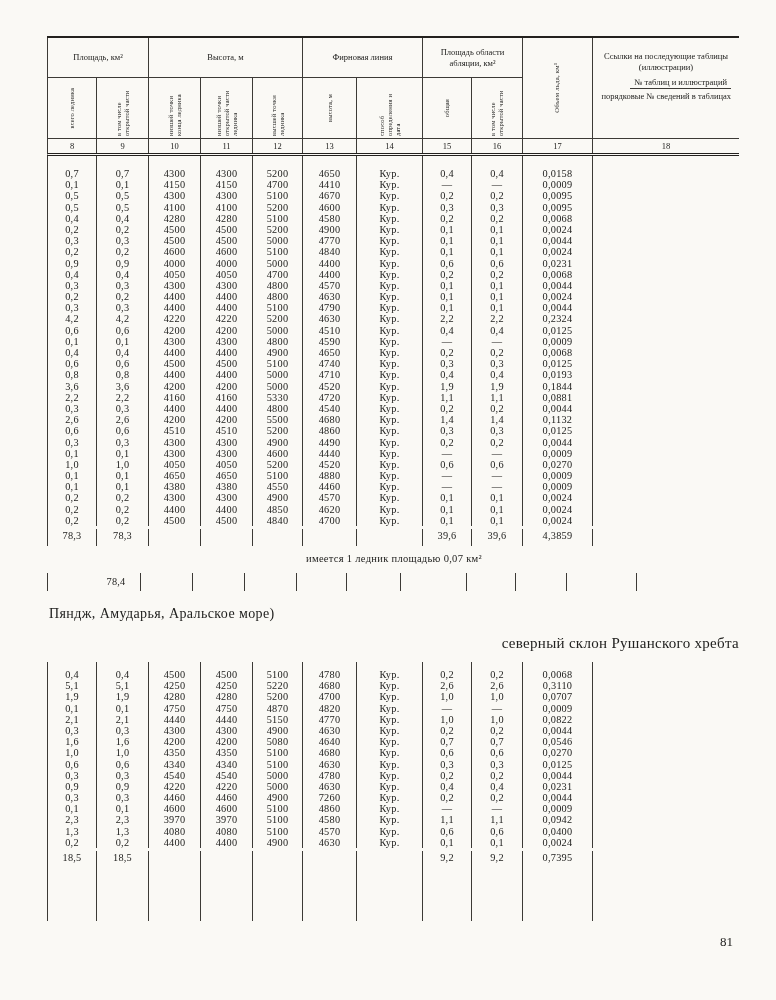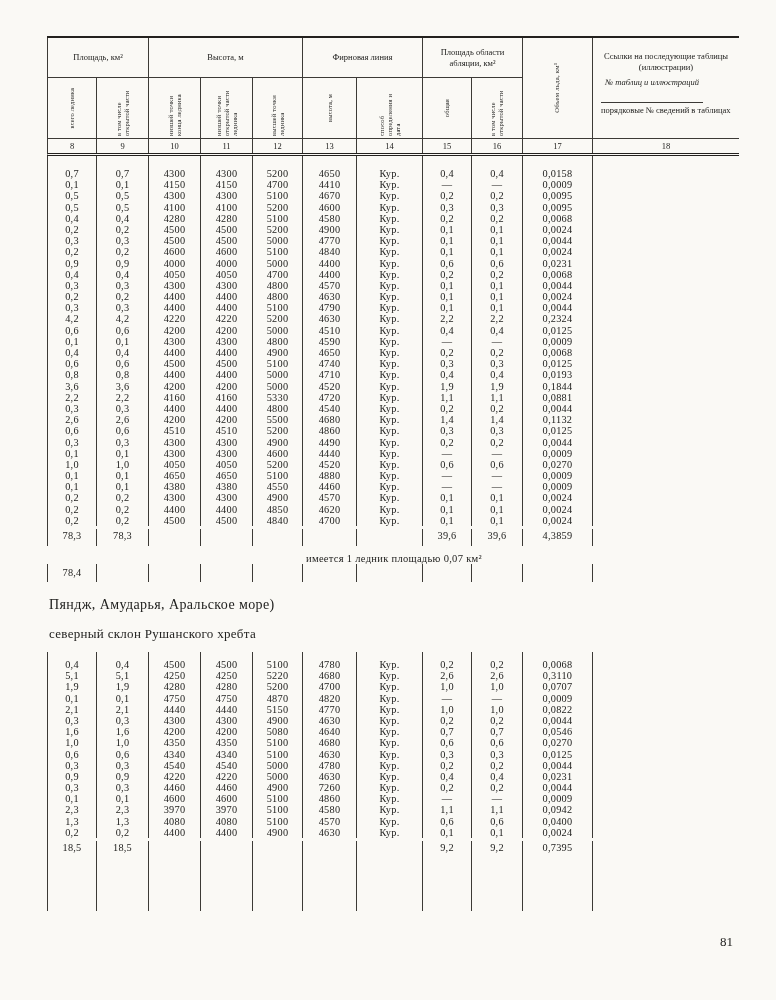--- a/index.html
+++ b/index.html
@@ -37,26 +37,26 @@
   }
   .rot-cell:last-child{border-right:none;}
   .rot-text{
     writing-mode:vertical-rl;transform:rotate(180deg);
     font-size:6.4px;line-height:1.25;text-align:left;
     max-height:56px;letter-spacing:.2px;
   }
   .hblock.full .rot-cell{height:100%;}
   .hblock.full .rot-text{max-height:96px;font-size:6.8px;}
   .refs{
-    justify-content:flex-start;align-items:flex-start;
+    justify-content:flex-start;align-items:flex-end;
     font-size:8.5px;text-align:center;line-height:1.25;
     padding:13px 8px 0 8px;
   }
   .refs .r1{margin-bottom:5px;}
-  .refs .r2{border-bottom:1px solid var(--line);padding-bottom:14px;margin-bottom:2px;display:inline-block;padding-left:4px;padding-right:4px;font-style:italic;}
+  .refs .r2{border-bottom:1px solid var(--line);padding-bottom:0;margin-bottom:2px;display:inline-block;padding-left:4px;padding-right:4px;}
   .num-row{
     display:grid;height:18px;
     grid-template-columns:49px 52px 52px 52px 50px 54px 66px 49px 51px 70px 146px;
     border-left:1px solid var(--line);
     border-top:1px solid var(--line);
     border-bottom:3px double var(--heavy);
     font-size:8.5px;
   }
   .num-row div{border-right:1px solid var(--line);display:flex;align-items:center;justify-content:center;}
   .num-row div:last-child{border-right:none;}
@@ -70,24 +70,24 @@
   }
   .trow.total{height:14px;line-height:14px;margin-top:3px;}
   .trow.spacer{line-height:0;}
   .tcell{
     border-right:1px solid var(--line);
     text-align:center;font-size:10.3px;letter-spacing:.25px;
     overflow:visible;white-space:nowrap;
   }
   .tcell:last-child{border-right:none;}
   .note-line{font-size:10.5px;margin:7px 0 0 2px;letter-spacing:.3px;text-align:center;}
-  .grand-row{}
+  .grand-row{margin-top:9px;padding-left:44px;}
   .grand-row .trow{height:18px;line-height:18px;}
   .basin-heading{font-weight:normal;font-size:14px;margin:15px 0 0 2px;letter-spacing:.4px;}
-  .slope-heading{font-size:13px;margin:13px 0 0 2px;letter-spacing:.3px;}
+  .slope-heading{font-size:15px;margin:13px 0 0 2px;letter-spacing:.3px;text-align:right;}
   .sec2{margin-top:10px;}
   .pageno{position:absolute;left:720px;top:934px;font-size:13px;}
 </style>
 </head>
 <body>
 
 <div class="sheet">
 
   <div class="thead">
     <div class="head-main">

